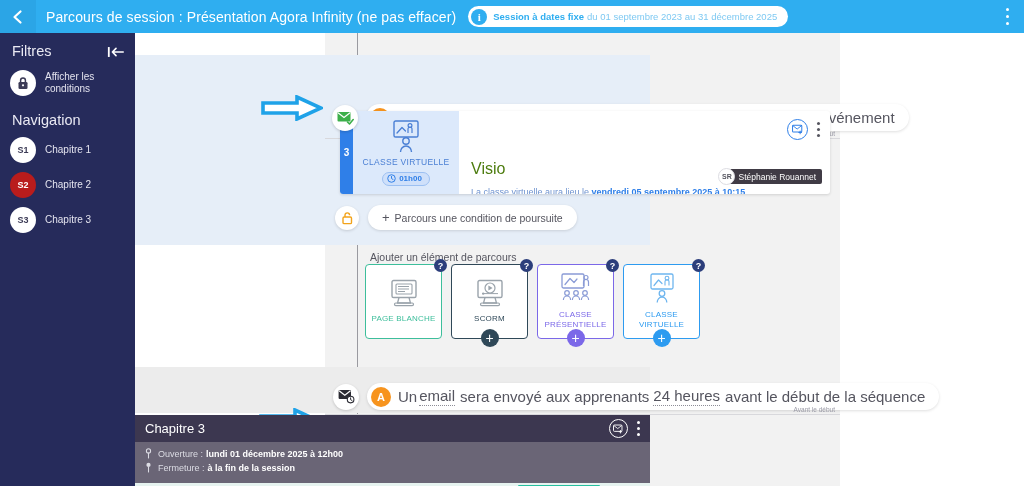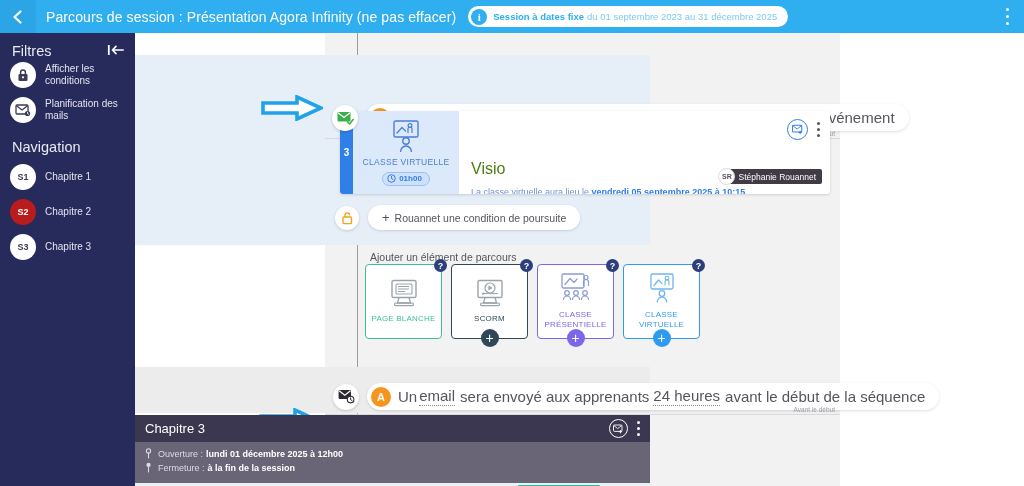--- a/index.html
+++ b/index.html
@@ -44,22 +44,22 @@
     display: flex; flex-direction: column; align-items: center; justify-content: space-between;
   }
   .top-kebab i { width: 3px; height: 3px; border-radius: 50%; background: #fff; display: block; }
 
   
   .sidebar {
     position: absolute; top: 33px; left: 0; width: 135px; height: 453px;
     background: #262b5b; color: #fff; padding: 10px 0 0 0;
   }
   .side-head {
-    display: flex; align-items: flex-start; justify-content: space-between;
-    padding: 0 10px 0 12px; margin-bottom: 0;
+    display: flex; align-items: flex-end; justify-content: space-between;
+    padding: 0 10px 0 12px; margin-bottom: 8px;
   }
   .side-title { font-size: 14.5px; color: #e9e9f3; font-weight: normal; }
   .collapse-icon { width: 18px; height: 14px; }
   .side-row {
     display: flex; align-items: center; padding: 3px 8px 3px 10px; margin-bottom: 3px;
   }
   .side-ic {
     width: 26px; height: 26px; border-radius: 50%; background: #fff;
     display: flex; align-items: center; justify-content: center; flex: 0 0 26px;
   }
@@ -254,31 +254,20 @@
     <div class="side-ic">
       <svg width="14" height="15" viewBox="0 0 14 15">
         <rect x="2.5" y="6" width="9" height="7" rx="1.3" fill="#3b3a55"></rect>
         <path d="M4.6 6 V4.3 a2.4 2.4 0 0 1 4.8 0 V6" fill="none" stroke="#3b3a55" stroke-width="1.5"></path>
         <circle cx="7" cy="9.3" r="1.1" fill="#ffffff"></circle>
       </svg>
     </div>
     <div class="side-lbl">Afficher les conditions</div>
   </div>
 
-  <div class="side-row">
-    <div class="side-ic">
-      <svg width="16" height="14" viewBox="0 0 16 14">
-        <rect x="1" y="2" width="12" height="9" rx="1" fill="none" stroke="#3b3a55" stroke-width="1.3"></rect>
-        <path d="M1.5 2.8 L7 7 L12.5 2.8" fill="none" stroke="#3b3a55" stroke-width="1.3"></path>
-        <circle cx="12.5" cy="10.5" r="2.6" fill="#3b3a55"></circle>
-        <path d="M12.5 9.2 V10.6 L13.5 11.2" stroke="#fff" stroke-width=".9" fill="none" stroke-linecap="round"></path>
-      </svg>
-    </div>
-    <div class="side-lbl">Planification des mails</div>
-  </div>
 
   <div class="nav-title">Navigation</div>
 
   <div class="side-row">
     <div class="chap-ic">S1</div>
     <div class="side-lbl">Chapitre 1</div>
   </div>
   <div class="side-row">
     <div class="chap-ic muted">S2</div>
     <div class="side-lbl">Chapitre 2</div>
@@ -375,21 +364,21 @@
 
   <div class="cond-row" style="left:200px; top:172px;">
     <div class="lock-ic">
       <svg width="13" height="14" viewBox="0 0 13 14">
         <rect x="2" y="6" width="8.5" height="6.6" rx="1.2" fill="none" stroke="#F2A31B" stroke-width="1.4"></rect>
         <path d="M4 6 V4.2 a2.3 2.3 0 0 1 4.6 0" fill="none" stroke="#F2A31B" stroke-width="1.4"></path>
       </svg>
     </div>
     <div class="cond-pill">
       <span class="plus-sign">+</span>
-      <span>Rouannet une condition de poursuite</span>
+      <span>Parcours une condition de poursuite</span>
     </div>
   </div>
 
   <div class="add-title" style="left:235px; top:218px;">Ajouter un élément de parcours</div>
   <div class="el-cards" style="left:230px; top:231px;">
     <div class="el-card" style="border-color:#3DBE9B;">
       <div class="help-badge">?</div>
       <svg width="34" height="30" viewBox="0 0 34 30">
         <rect x="5" y="1.5" width="24" height="17" rx="1.6" fill="none" stroke="#9aa3ab" stroke-width="1.4"></rect>
         <rect x="9" y="5" width="16" height="10" rx="1" fill="none" stroke="#9aa3ab" stroke-width="1.1"></rect>

